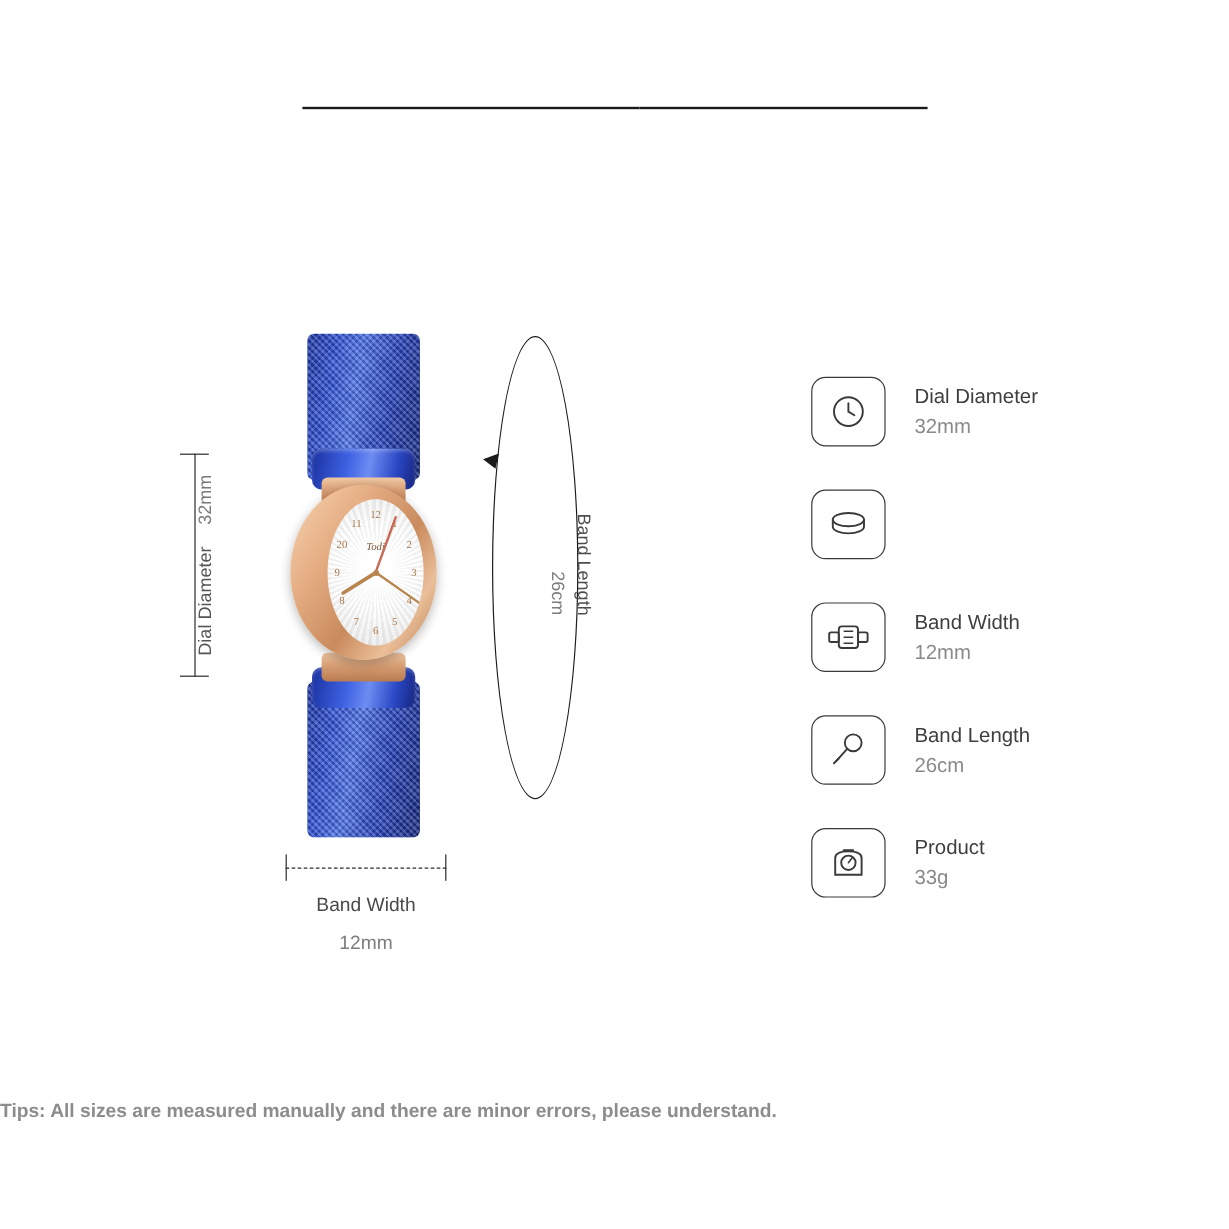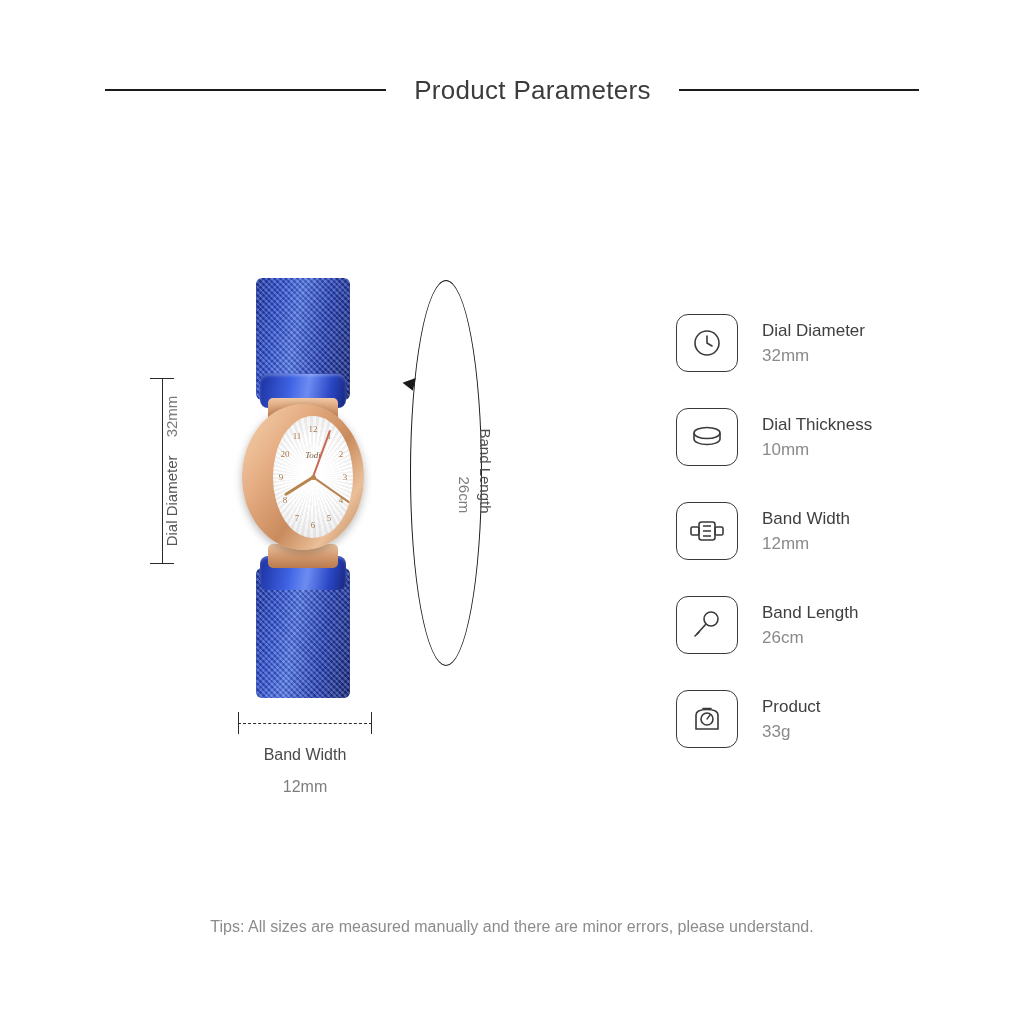--- a/index.html
+++ b/index.html
@@ -319,31 +319,30 @@
     color: #8a8a8a;
     line-height: 1.5;
   }
 
   
   .tips {
     position: absolute;
     left: 0;
     top: 918px;
     width: 1024px;
-    text-align: center;
     font-size: 16px;
     color: #8c8c8c;
+    font-weight: bold;
   }
 </style>
 </head>
 <body>
 
 <div class="header">
   <div class="rule rule-left"></div>
-  <div class="header-title">Product Parameters</div>
   <div class="rule rule-right"></div>
 </div>
 
 <div class="photo-area">
 
   <div class="watch">
     <div class="band band-top"></div>
     <div class="band band-bottom"></div>
     <div class="band-clasp clasp-top"></div>
     <div class="band-clasp clasp-bottom"></div>
@@ -417,24 +416,20 @@
     </div>
   </div>
 
   <div class="spec-row">
     <div class="spec-icon">
       <svg width="40" height="30" viewBox="0 0 40 30" fill="none" stroke="#3a3a3a" stroke-width="1.6">
         <ellipse cx="20" cy="11" rx="13" ry="5.5"></ellipse>
         <path d="M7 11 V17 C7 20 12.8 22.5 20 22.5 C27.2 22.5 33 20 33 17 V11"></path>
       </svg>
     </div>
-    <div class="spec-text">
-      <div class="spec-label">Dial Thickness</div>
-      <div class="spec-value">10mm</div>
-    </div>
   </div>
 
   <div class="spec-row">
     <div class="spec-icon">
       <svg width="40" height="26" viewBox="0 0 40 26" fill="none" stroke="#3a3a3a" stroke-width="1.6">
         <rect x="12" y="4" width="16" height="18" rx="2.5"></rect>
         <path d="M16 8 H24 M16 13 H24 M16 18 H24" stroke-width="1.3"></path>
         <rect x="4" y="9" width="8" height="8" rx="1.5"></rect>
         <rect x="28" y="9" width="8" height="8" rx="1.5"></rect>
       </svg>

